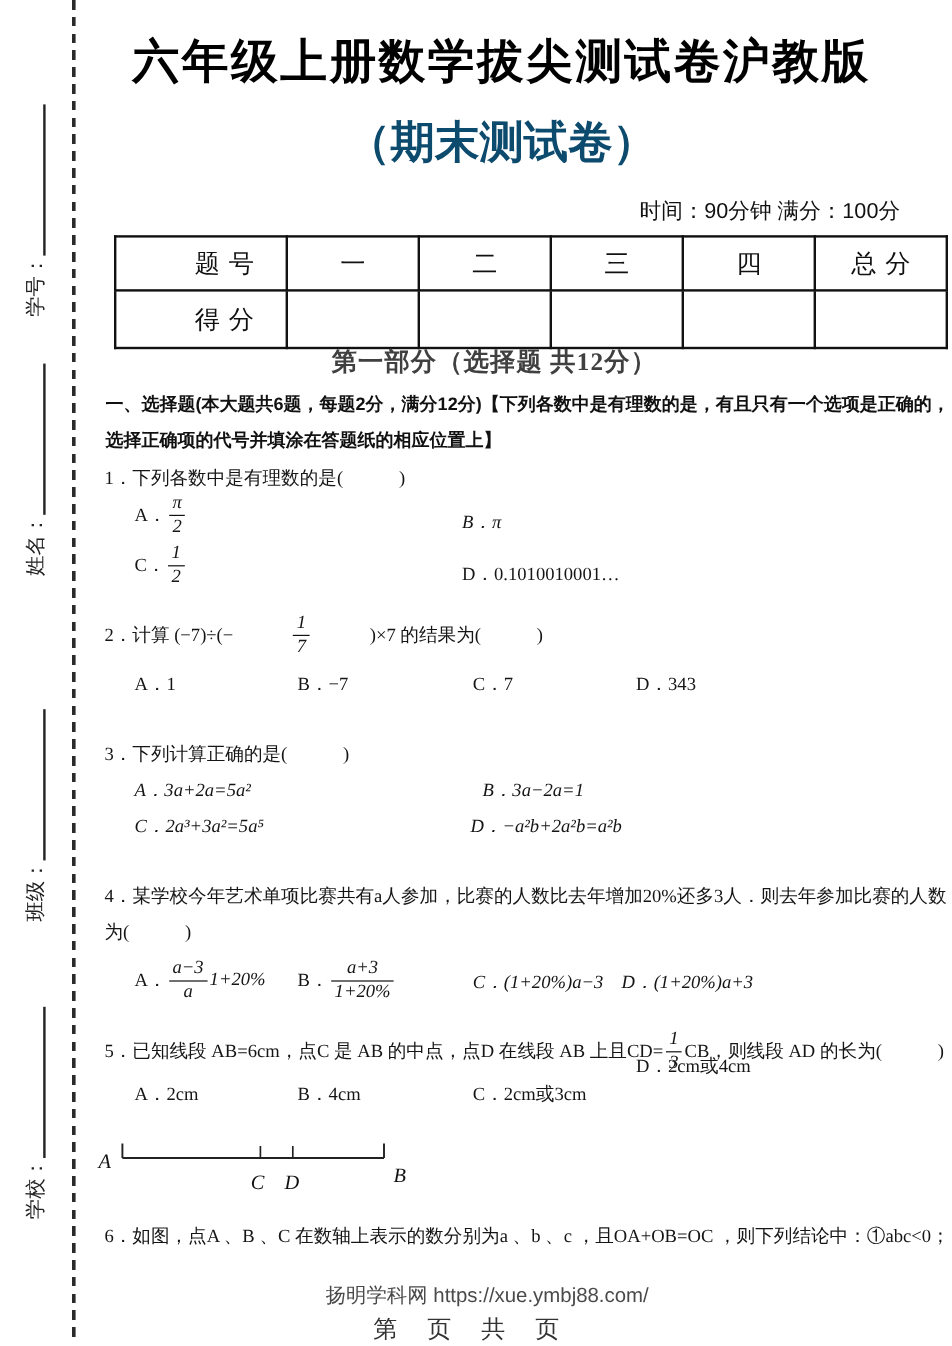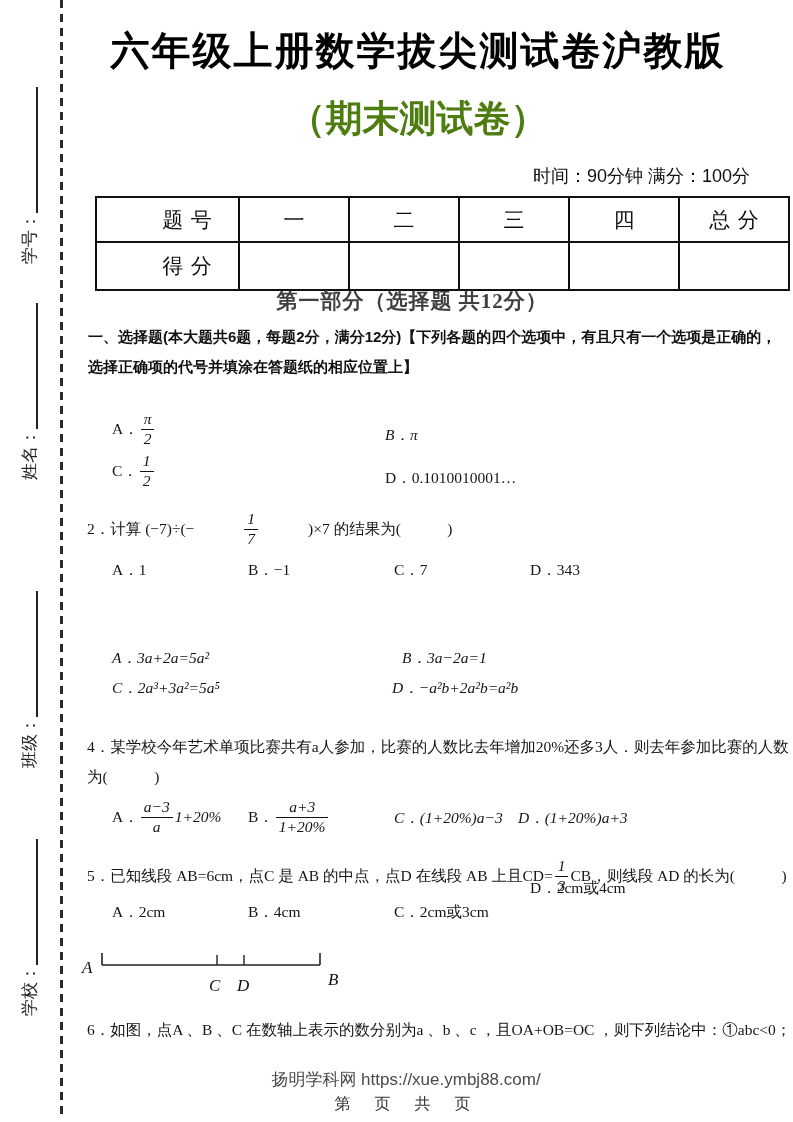--- a/index.html
+++ b/index.html
@@ -11,21 +11,21 @@
   .dashed-line{background:repeating-linear-gradient(to bottom,#2a2a2a 0 8px,transparent 8px 14px);}
   
   .field-group{position:absolute;width:190px;height:24px;display:flex;align-items:center;
         transform:rotate(-90deg);transform-origin:center center;font-size:17px;color:#222;}
   .field-label{white-space:nowrap;}
   .field-blank{display:inline-block;width:126px;height:15px;border-bottom:2.5px solid #222;}
   
   .title{position:absolute;left:62px;top:24px;width:712px;text-align:center;
         font-family:"Liberation Sans",sans-serif;font-weight:bold;font-size:39px;letter-spacing:2px;color:#000;}
   .subtitle{position:absolute;left:62px;top:94px;width:712px;text-align:center;
-        font-family:"Liberation Sans",sans-serif;font-weight:bold;font-size:37px;color:#4d7c0f;}
+        font-family:"Liberation Sans",sans-serif;font-weight:bold;font-size:37px;color:#0c4a6e;}
   .meta{position:absolute;left:62px;top:164px;width:688px;text-align:right;
         font-family:"Liberation Sans",sans-serif;font-size:18px;color:#111;}
   
   .score-table{position:absolute;left:95px;top:196px;border-collapse:collapse;}
   .score-table td{border:2.5px solid #111;text-align:center;font-size:21px;color:#111;
         letter-spacing:0.35em;text-indent:0.35em;}
   .score-table .r1 td{height:41px;}
   .score-table .r2 td{height:44px;}
   .score-table .c0{width:100px;padding-left:40px;}
   .score-table .c{width:106px;}
@@ -42,22 +42,22 @@
   .optline{display:flex;align-items:center;}
   .frac{display:inline-block;text-align:center;line-height:1.2;font-style:italic;margin:0 2px;vertical-align:middle;}
   .frac .num{display:block;padding:0 3px;border-bottom:1.3px solid #111;}
   .frac .den{display:block;padding:0 3px;}
   
   .diagram{position:absolute;left:78px;top:943px;}
   .diagram text{font-family:"Liberation Serif",serif;font-style:italic;font-size:17px;fill:#111;}
   
   .footer-site{position:absolute;left:62px;top:1068px;width:688px;text-align:center;
         font-family:"Liberation Sans",sans-serif;font-size:17px;color:#4a4a4a;}
-  .footer-page{position:absolute;left:62px;top:1094px;width:688px;text-align:center;
-        font-size:16px;color:#333;letter-spacing:7px;word-spacing:6px;}
+  .footer-page{position:absolute;left:48px;top:1094px;width:688px;text-align:center;
+        font-size:20px;color:#333;letter-spacing:7px;word-spacing:6px;}
 </style>
 </head>
 <body>
 
 <div class="page">
 
   <div class="dashed-line"></div>
 
   <div class="field-group" style="left:-66px;top:157px;">
     <span class="field-label">学号：</span>
@@ -95,23 +95,24 @@
       <td class="c"></td>
       <td class="c"></td>
       <td class="c"></td>
       <td class="c"></td>
       <td class="c"></td>
     </tr>
   </tbody>
     </table>
 
   <div class="part-title">第一部分（选择题 共12分）</div>
-  <div class="instr" style="top:328px;">一、选择题(本大题共6题，每题2分，满分12分)【下列各题的四个选项中，有且只有一个选项是正确的，</div>
+  <div class="instr" style="top:328px;">一、选择题(本大题共6题，每题2分，满分12分)【下列各数中是有理数的是，有且只有一个选项是正确的，</div>
   <div class="instr" style="top:358px;">选择正确项的代号并填涂在答题纸的相应位置上】</div>
 
+  <div class="q" style="top:388px;">1．下列各数中是有理数的是(　　　)</div>
   <div class="opt optline" style="left:112px;top:410px;">
     <span>A．</span>
     <span class="frac">
       <span class="num">π</span>
       <span class="den">2</span>
     </span>
   </div>
   <div class="opt" style="left:385px;top:425px;"><span class="math">B．π</span></div>
   <div class="opt optline" style="left:112px;top:452px;">
     <span>C．</span>
@@ -124,24 +125,25 @@
 
   <div class="q mathline" style="top:505px;height:48px;gap:48px;">
     <span>2．计算 (−7)÷(−</span>
     <span class="frac">
       <span class="num">1</span>
       <span class="den">7</span>
     </span>
     <span>)×7 的结果为(　　　)</span>
   </div>
   <div class="opt" style="left:112px;top:560px;">A．1</div>
-  <div class="opt" style="left:248px;top:560px;">B．−1</div>
+  <div class="opt" style="left:248px;top:560px;">B．−7</div>
   <div class="opt" style="left:394px;top:560px;">C．7</div>
   <div class="opt" style="left:530px;top:560px;">D．343</div>
 
+  <div class="q" style="top:618px;">3．下列计算正确的是(　　　)</div>
   <div class="opt math" style="left:112px;top:648px;">A．3a+2a=5a²</div>
   <div class="opt math" style="left:392px;top:648px;margin-left:10px;">B．3a−2a=1</div>
   <div class="opt math" style="left:112px;top:678px;">C．2a³+3a²=5a⁵</div>
   <div class="opt math" style="left:392px;top:678px;">D．−a²b+2a²b=a²b</div>
 
   <div class="q" style="top:737px;">4．某学校今年艺术单项比赛共有a人参加，比赛的人数比去年增加20%还多3人．则去年参加比赛的人数</div>
   <div class="q" style="top:767px;">为(　　　)</div>
   <div class="opt optline" style="left:112px;top:790px;height:54px;">
     <span>A．</span>
     <span class="frac">

